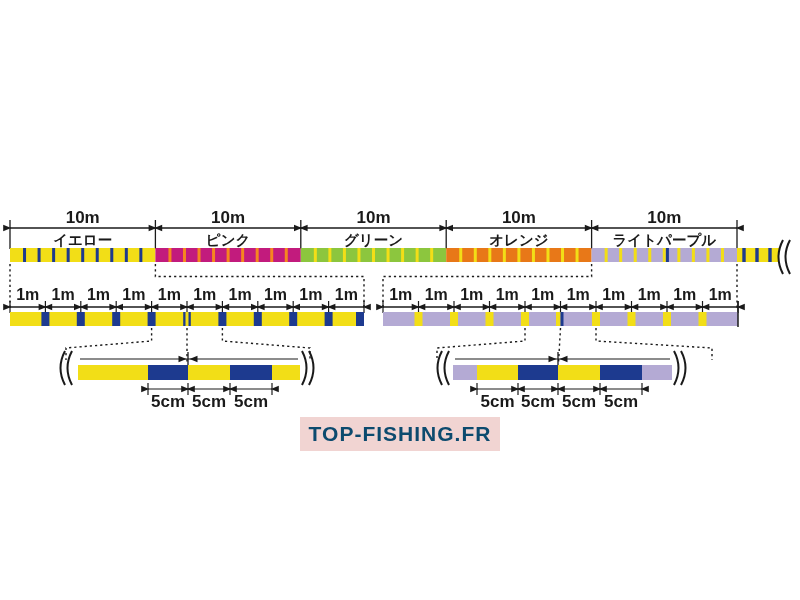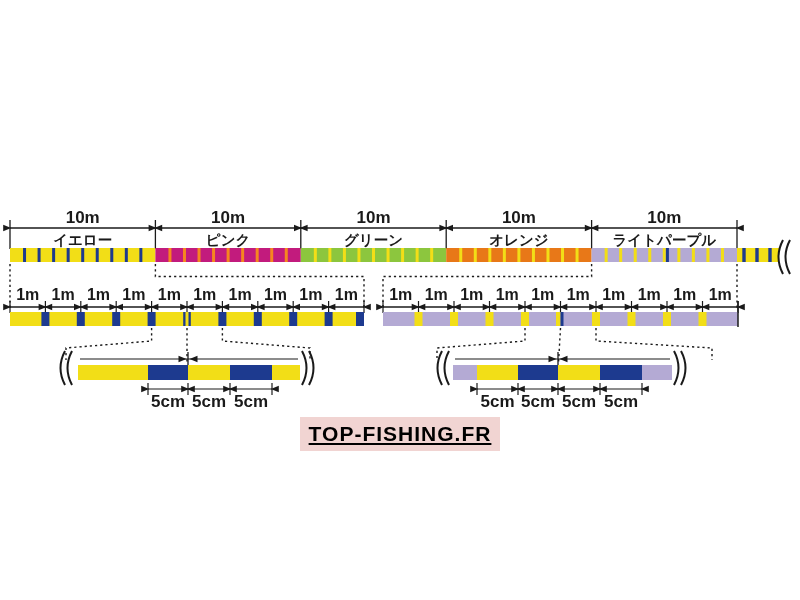--- a/index.html
+++ b/index.html
@@ -268,14 +268,14 @@
       <polygon points="519.2,375 511.20000000000005,371.8 511.20000000000005,378.2" fill="#1a1a1a"></polygon>
       <polygon points="556.8,375 564.8,371.8 564.8,378.2" fill="#1a1a1a"></polygon>
       <text x="538" y="393" font-size="17" text-anchor="middle" font-weight="bold" fill="#1a1a1a">5cm</text>
       <polygon points="559.2,375 551.2,371.8 551.2,378.2" fill="#1a1a1a"></polygon>
       <polygon points="598.8,375 606.8,371.8 606.8,378.2" fill="#1a1a1a"></polygon>
       <text x="579" y="393" font-size="17" text-anchor="middle" font-weight="bold" fill="#1a1a1a">5cm</text>
       <polygon points="601.2,375 593.2,371.8 593.2,378.2" fill="#1a1a1a"></polygon>
       <polygon points="640.8,375 648.8,371.8 648.8,378.2" fill="#1a1a1a"></polygon>
       <text x="621" y="393" font-size="17" text-anchor="middle" font-weight="bold" fill="#1a1a1a">5cm</text>
     </svg>
-  <div class="watermark" id="wm" style="background: rgb(241, 212, 210); color: #000000; text-decoration: underline;">TOP-FISHING.FR</div>
+  <div class="watermark" id="wm" style="background: rgb(241, 212, 210); color: #0c4a6e;">TOP-FISHING.FR</div>
 </div>
 
 </body></html>

